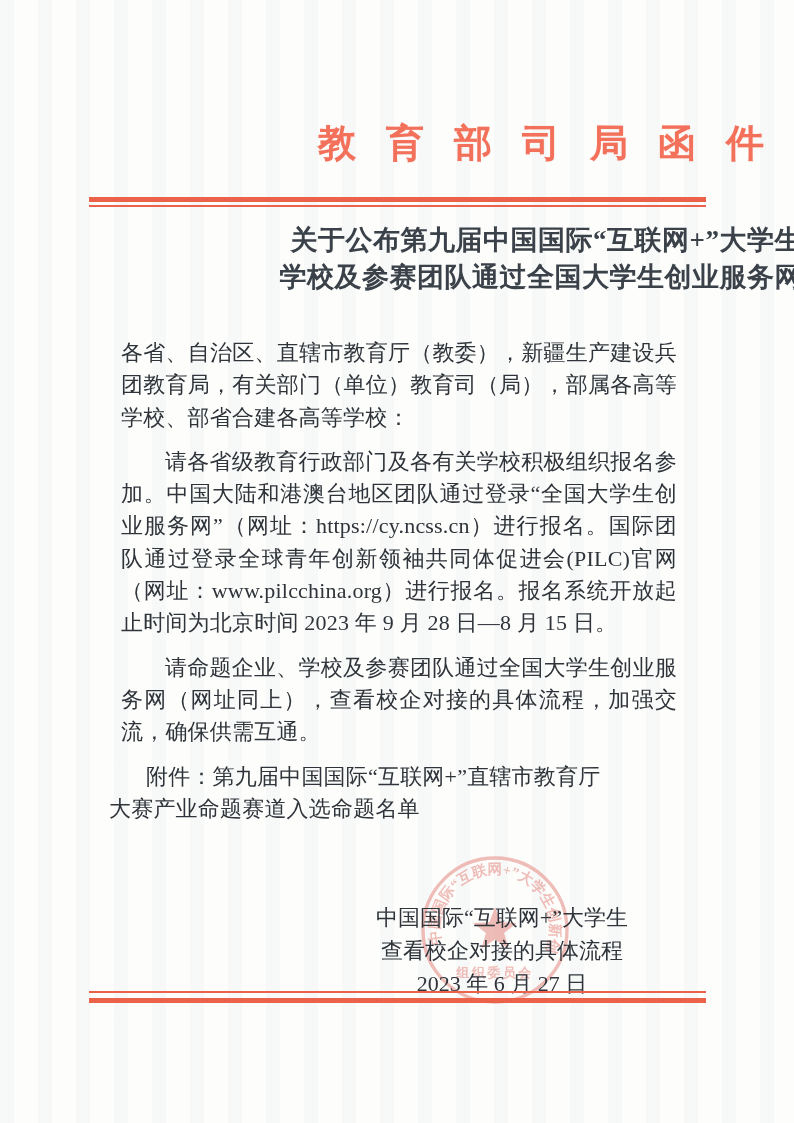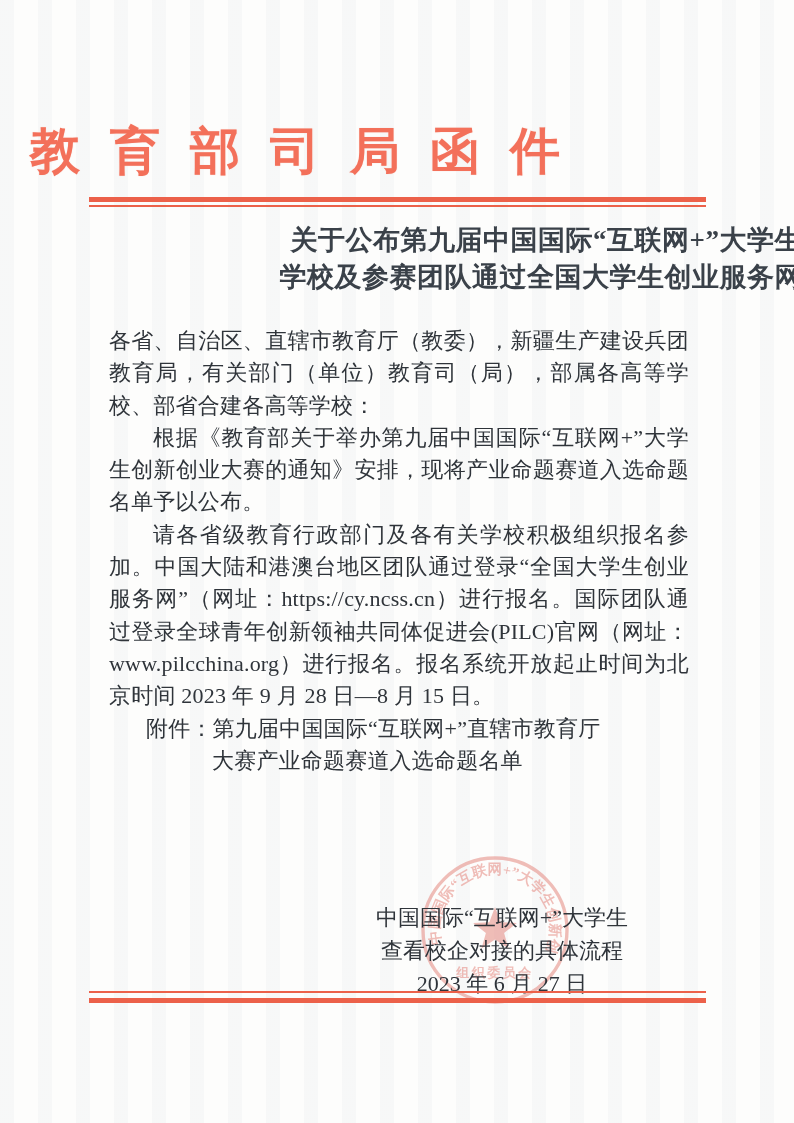--- a/index.html
+++ b/index.html
@@ -15,22 +15,22 @@
       repeating-linear-gradient(90deg,
         rgba(223,227,231,0.20) 0px, rgba(223,227,231,0.20) 14px,
         rgba(255,255,255,0) 14px, rgba(255,255,255,0) 38px),
       #fdfdfc;
     overflow:hidden;
   }
 
   
   .letterhead{
     position:absolute; top:118px; left:0; width:100%;
-    text-align:left;
-    font-size:50px; font-weight:bold;
+    text-align:right;
+    font-size:38px; font-weight:bold;
     letter-spacing:30px; padding-left:30px; box-sizing:border-box;
     color:#f3705a;
     text-shadow:0 0 1px rgba(243,112,90,0.35);
   }
 
   .rule{position:absolute; left:89px; width:617px; background:#ec614a;}
   .rule.thick{height:5px;}
   .rule.thin{height:2px;}
   .rule-top-thick{top:197px;}
   .rule-top-thin{top:205px;}
@@ -49,24 +49,24 @@
   }
 
   
   .body-text{
     position:absolute; top:325px; left:109px; width:580px;
     font-size:22px; line-height:32.3px;
     color:#2f343a;
     text-align:justify;
     letter-spacing:0.2px;
   }
-  .body-text p{margin:0; text-indent:2em;}
+  .body-text p{margin:12px; text-indent:2em;}
   .body-text p.noindent{text-indent:0;}
   .attachment-line1{margin-left:37px;}
-  .attachment-line2{margin-left:103px;}
+  .attachment-line2{}
 
   
   .signature{
     position:absolute; top:901px; left:342px; width:320px;
     text-align:center;
     font-size:22px; line-height:33px;
     color:#2f343a;
   }
 
   
@@ -87,22 +87,22 @@
   <div class="rule thick rule-top-thick"></div>
   <div class="rule thin rule-top-thin"></div>
 
   <div class="doc-title">
     <div>关于公布第九届中国国际“互联网+”大学生</div>
     <div>学校及参赛团队通过全国大学生创业服务网</div>
   </div>
 
   <div class="body-text">
     <p class="noindent">各省、自治区、直辖市教育厅（教委），新疆生产建设兵团教育局，有关部门（单位）教育司（局），部属各高等学校、部省合建各高等学校：</p>
-    <p>根据《教育部关于举办第九届中国国际“互联网+”大学生创新创业大赛的通知》安排，现将产业命题赛道入选命题名单予以公布。</p>
     <p>请各省级教育行政部门及各有关学校积极组织报名参加。中国大陆和港澳台地区团队通过登录“全国大学生创业服务网”（网址：https://cy.ncss.cn）进行报名。国际团队通过登录全球青年创新领袖共同体促进会(PILC)官网（网址：www.pilcchina.org）进行报名。报名系统开放起止时间为北京时间 2023 年 9 月 28 日—8 月 15 日。</p>
+    <p>请命题企业、学校及参赛团队通过全国大学生创业服务网（网址同上），查看校企对接的具体流程，加强交流，确保供需互通。</p>
     <div class="attachment-line1">附件：第九届中国国际“互联网+”直辖市教育厅</div>
     <div class="attachment-line2">大赛产业命题赛道入选命题名单</div>
   </div>
 
   <svg class="seal" viewBox="-81 -81 162 162" xmlns="http://www.w3.org/2000/svg">
     <defs>
       <path id="sealArc" d="M -53 16 A 55.5 55.5 0 1 1 53 16" fill="none"></path>
     </defs>
     <circle cx="0" cy="0" r="72" fill="none" stroke="#e4837a" stroke-width="3.4"></circle>
     <text font-size="14.5" fill="#e4837a" font-weight="bold" font-family="'Liberation Serif','DejaVu Serif',serif">

